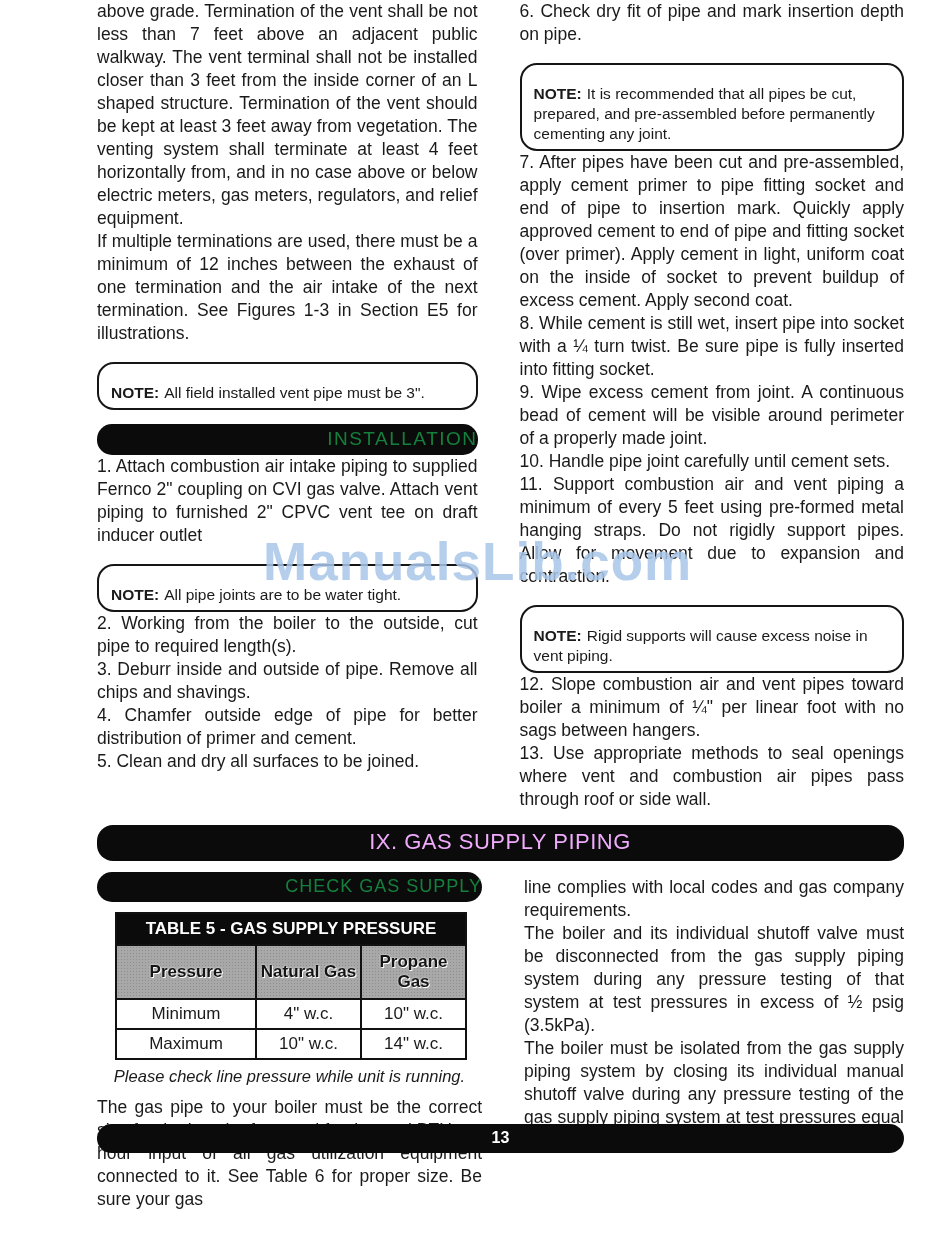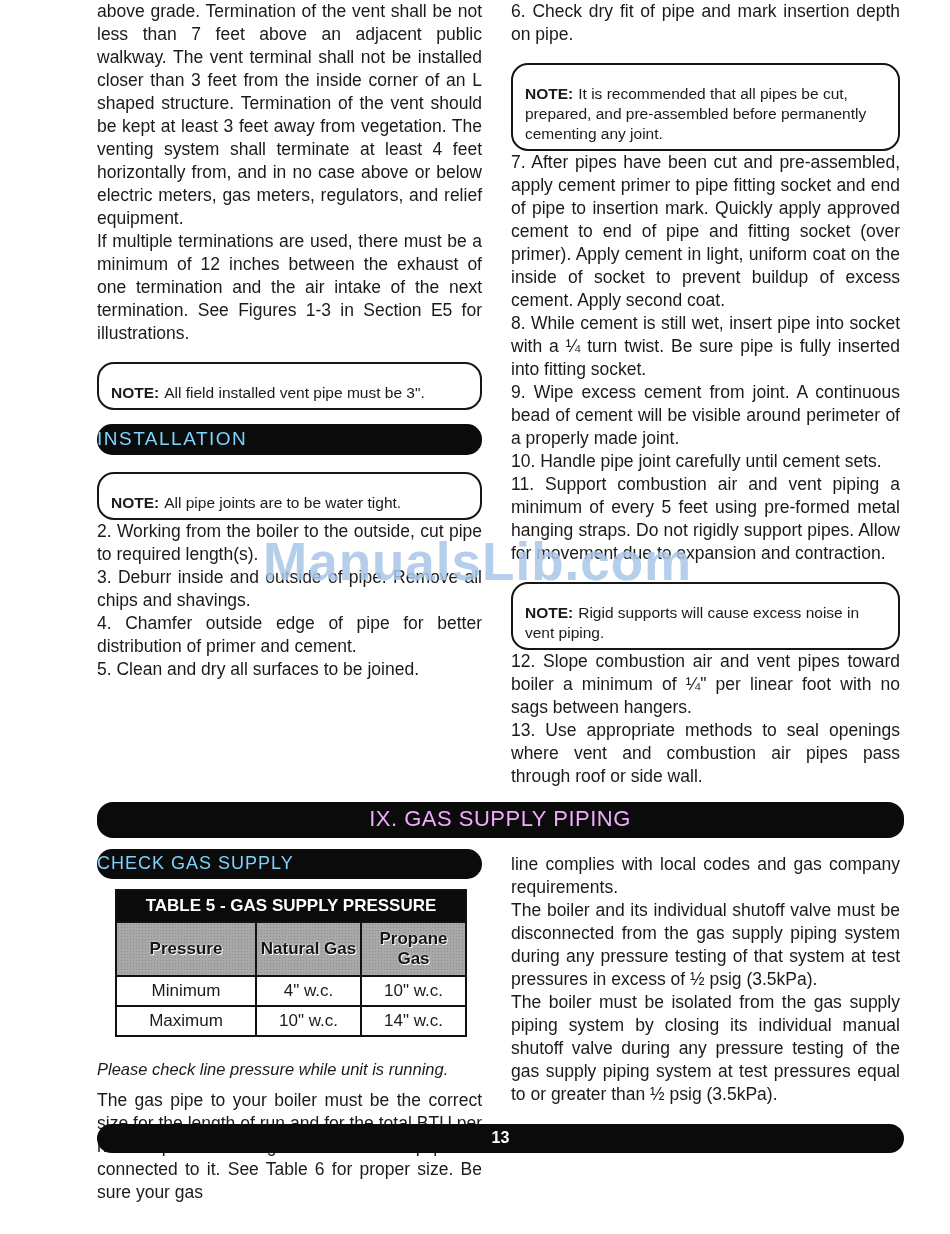--- a/index.html
+++ b/index.html
@@ -10,44 +10,44 @@
     background:#ffffff;
     font-family:"Liberation Sans", sans-serif;
     color:#1a1a1a;
     overflow:hidden;
   }
   .content{
     position:absolute;
     left:97px; top:0;
     width:807px;
   }
-  .cols{display:flex; gap:29px; align-items:flex-start;}
+  .cols{display:flex; gap:42px; align-items:flex-start;}
   .col-l{width:385px;}
   .col-r{width:389px;}
   p.body{
     font-size:17.5px; line-height:23px;
     text-align:justify;
     margin:0 0 0 0;
   }
   .mt-top{margin-top:27px;}
   .mt{margin-top:17px;}
   .mt-sm{margin-top:14px;}
   .note{
     border:2px solid #151515;
     border-radius:17px;
     padding:19px 12px 5px 12px;
     font-size:15.5px; line-height:20px;
     background:#fff;
   }
   .note b{margin-right:5px;}
   .bar{
     background:#0b0b0b;
-    color:#7dd3fc;
+    color:#15803d;
     border-radius:15px;
-    text-align:left;
+    text-align:right;
     padding:4px 0 5px 0;
     font-size:19px;
     letter-spacing:1.5px;
   }
   .bar-big{
     background:#0b0b0b;
     color:#f0abfc;
     border-radius:16px;
     text-align:center;
     padding:4px 1px 6px 0;
@@ -77,22 +77,22 @@
     padding:6px 2px;
   }
   .gas-table td{
     border:2px solid #111;
     font-size:17px;
     text-align:center;
     padding:4px 12px;
   }
   .caption{
     font-size:16.5px; font-style:italic;
-    text-align:left;
-    margin:23px 0 0 0;
+    text-align:center;
+    margin:7px 0 0 0;
     width:385px;
   }
   .footer-bar{
     position:absolute;
     left:97px; top:1124px;
     width:807px;
     background:#0b0b0b; color:#fff;
     border-radius:15px;
     text-align:center;
     font-size:16px; font-weight:bold;
@@ -118,20 +118,21 @@
   <div class="content">
 
     <div class="cols">
       <div class="col-l">
         <p class="body mt-top">above grade. Termination of the vent shall be not less than 7 feet above an adjacent public walkway. The vent terminal shall not be installed closer than 3 feet from the inside corner of an L shaped structure. Termination of the vent should be kept at least 3 feet away from vegetation. The venting system shall terminate at least 4 feet horizontally from, and in no case above or below electric meters, gas meters, regulators, and relief equipment.</p>
         <p class="body mt">If multiple terminations are used, there must be a minimum of 12 inches between the exhaust of one termination and the air intake of the next termination. See Figures 1-3 in Section E5 for illustrations.</p>
         <div class="note mt">
           <b>NOTE:</b><span>All field installed vent pipe must be 3".</span>
         </div>
         <div class="bar mt-sm">INSTALLATION</div>
+        <p class="body mt">1. Attach combustion air intake piping to supplied Fernco 2" coupling on CVI gas valve. Attach vent piping to furnished 2" CPVC vent tee on draft inducer outlet</p>
         <div class="note mt">
           <b>NOTE:</b><span>All pipe joints are to be water tight.</span>
         </div>
         <p class="body mt">2. Working from the boiler to the outside, cut pipe to required length(s).</p>
         <p class="body mt">3. Deburr inside and outside of pipe. Remove all chips and shavings.</p>
         <p class="body mt">4. Chamfer outside edge of pipe for better distribution of primer and cement.</p>
         <p class="body mt">5. Clean and dry all surfaces to be joined.</p>
       </div>
 
       <div class="col-r">

